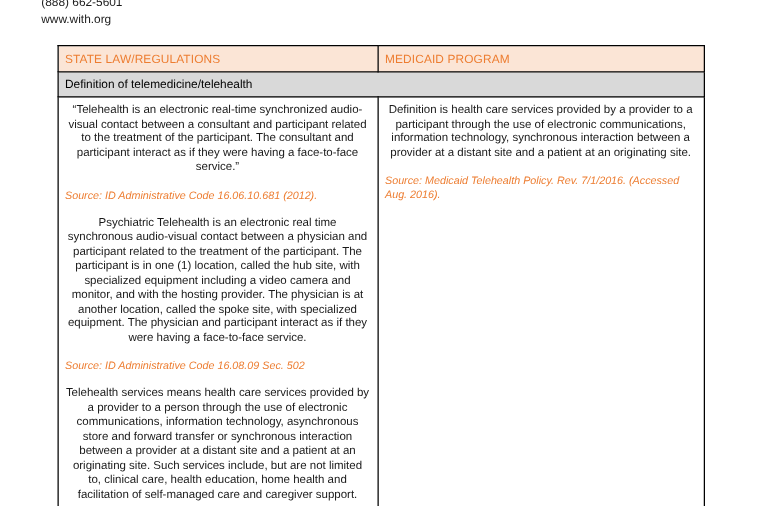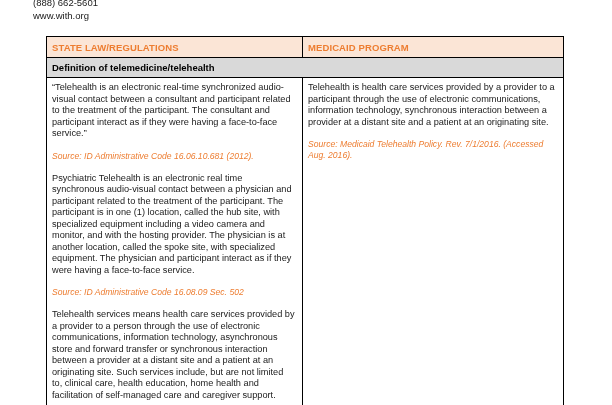--- a/index.html
+++ b/index.html
@@ -37,42 +37,43 @@
     border: 1px solid var(--border-color, #000000);
     vertical-align: top;
     box-sizing: border-box;
   }
   col.c-left  { width: 256px; }
   col.c-right { width: 261px; }
   tr.head-row th {
     background: var(--header-fill, #FBE5D6);
     color: var(--accent-orange, #ED7D31);
     font-size: 9.5px;
-    font-weight: bold;
+    font-weight: normal;
     text-align: left;
     padding: 5px 5px 4px 5px;
     height: 21px;
     letter-spacing: 0.1px;
     margin-left: 40px;
   }
   tr.section-row td {
     background: var(--section-fill, #D9D9D9);
     color: #000000;
     font-size: 9.5px;
-    font-weight: bold;
+    font-weight: normal;
     padding: 4px 5px;
     height: 20px;
   }
   tr.content-row td {
     padding: 4px 6px 4px 5px;
     font-size: 9.2px;
     line-height: 11.5px;
   }
   .para {
     margin: 0 0 11px 0;
+    text-align: center;
   }
   .source {
     margin: 0 0 11px 0;
     color: var(--accent-orange, #ED7D31);
     font-weight: normal;
     font-style: italic;
     font-size: 8.6px;
     line-height: 11px;
   }
 </style>
@@ -101,20 +102,20 @@
       </tr>
       <tr class="content-row">
         <td>
           <p class="para">“Telehealth is an electronic real-time synchronized audio-visual contact between a consultant and participant related to the treatment of the participant. The consultant and participant interact as if they were having a face-to-face service.”</p>
           <p class="source">Source: ID Administrative Code 16.06.10.681 (2012).</p>
           <p class="para">Psychiatric Telehealth is an electronic real time synchronous audio-visual contact between a physician and participant related to the treatment of the participant. The participant is in one (1) location, called the hub site, with specialized equipment including a video camera and monitor, and with the hosting provider. The physician is at another location, called the spoke site, with specialized equipment. The physician and participant interact as if they were having a face-to-face service.</p>
           <p class="source">Source: ID Administrative Code 16.08.09 Sec. 502</p>
           <p class="para">Telehealth services means health care services provided by a provider to a person through the use of electronic communications, information technology, asynchronous store and forward transfer or synchronous interaction between a provider at a distant site and a patient at an originating site.  Such services include, but are not limited to, clinical care, health education, home health and facilitation of self-managed care and caregiver support.</p>
         </td>
         <td>
-          <p class="para">Telehealth is health care services provided by a provider to a participant through the use of electronic communications, information technology, synchronous interaction between a provider at a distant site and a patient at an originating site.</p>
+          <p class="para">Definition is health care services provided by a provider to a participant through the use of electronic communications, information technology, synchronous interaction between a provider at a distant site and a patient at an originating site.</p>
           <p class="source">Source: Medicaid Telehealth Policy. Rev. 7/1/2016. (Accessed Aug. 2016).</p>
         </td>
       </tr>
     </tbody>
   </table>
 
 </div>
 
 </body></html>

